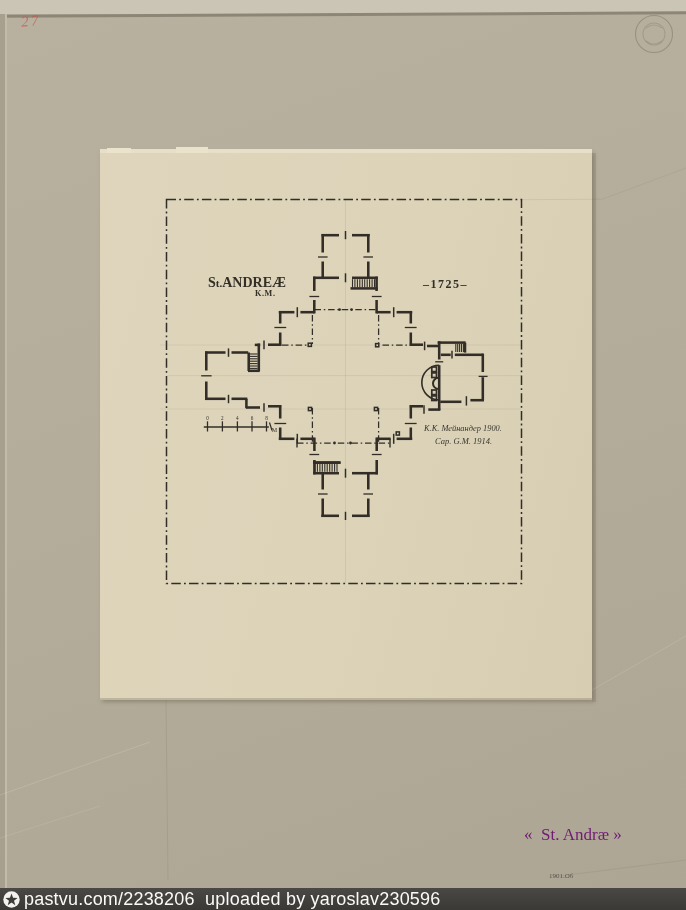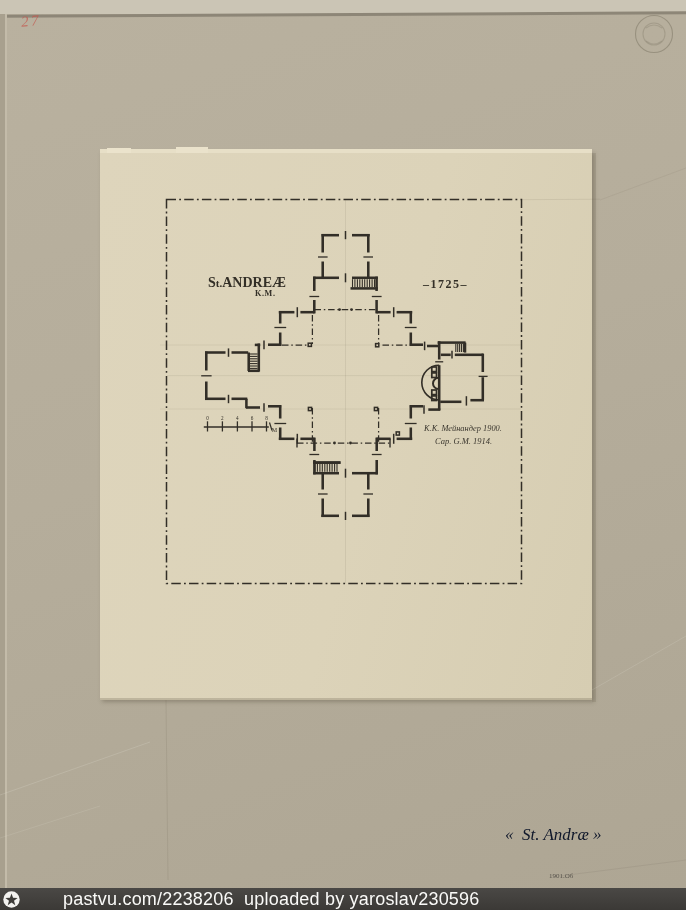--- a/index.html
+++ b/index.html
@@ -377,28 +377,28 @@
 
   <text x="424" y="431" font-family="Liberation Serif, serif" font-style="italic" font-size="8.4px" fill="#3a362e">К.К. Мейнандер 1900.</text>
 
   <text x="435" y="444" font-family="Liberation Serif, serif" font-style="italic" font-size="8.5px" fill="#3a362e">Cap. G.M. 1914.</text>
 </svg>
 
 <div class="abs" style="left:21px;top:12px;width:40px;color:rgba(197,86,76,0.72);
   font-family:'Liberation Serif',serif;font-style:italic;font-size:15px;letter-spacing:2.5px;
   transform:rotate(-5deg);">27</div>
 
-<div class="abs" style="left:505px;top:825px;color:#0f172a;font-family:'Liberation Serif',serif;
-  font-style:italic;font-size:17px;">«&nbsp; St. Andræ »</div>
+<div class="abs" style="left:524px;top:825px;color:#701a75;font-family:'Liberation Serif',serif;
+  font-size:17px;">«&nbsp; St. Andræ »</div>
 
 <div class="abs" style="left:549px;top:872px;color:#55514a;font-family:'Liberation Serif',serif;
   font-size:7px;">1901.Об</div>
 
 <div class="abs" style="left:0;top:888px;width:686px;height:22px;
   background:linear-gradient(#4a4845,#3b3936);"></div>
 
 <svg class="abs" style="left:3px;top:891px;" width="17" height="17" viewBox="0 0 17 17">
   <circle cx="8.5" cy="8.5" r="8.2" fill="#f3f2ef"></circle>
   <path d="M 8.5 2.6 L 10.05 6.85 L 14.6 7.0 L 11.0 9.8 L 12.3 14.15 L 8.5 11.6 L 4.7 14.15 L 6.0 9.8 L 2.4 7.0 L 6.95 6.85 Z" fill="#3e3c39"></path>
 </svg>
 
 <div class="abs" style="left:24px;top:888px;height:22px;line-height:22.5px;color:#fafaf8;font-size:18px;
-  letter-spacing:0.2px;margin-left:39px;">pastvu.com/2238206&nbsp; uploaded by yaroslav230596</div>
+  letter-spacing:0.2px;">pastvu.com/2238206&nbsp; uploaded by yaroslav230596</div>
 
 </body></html>

